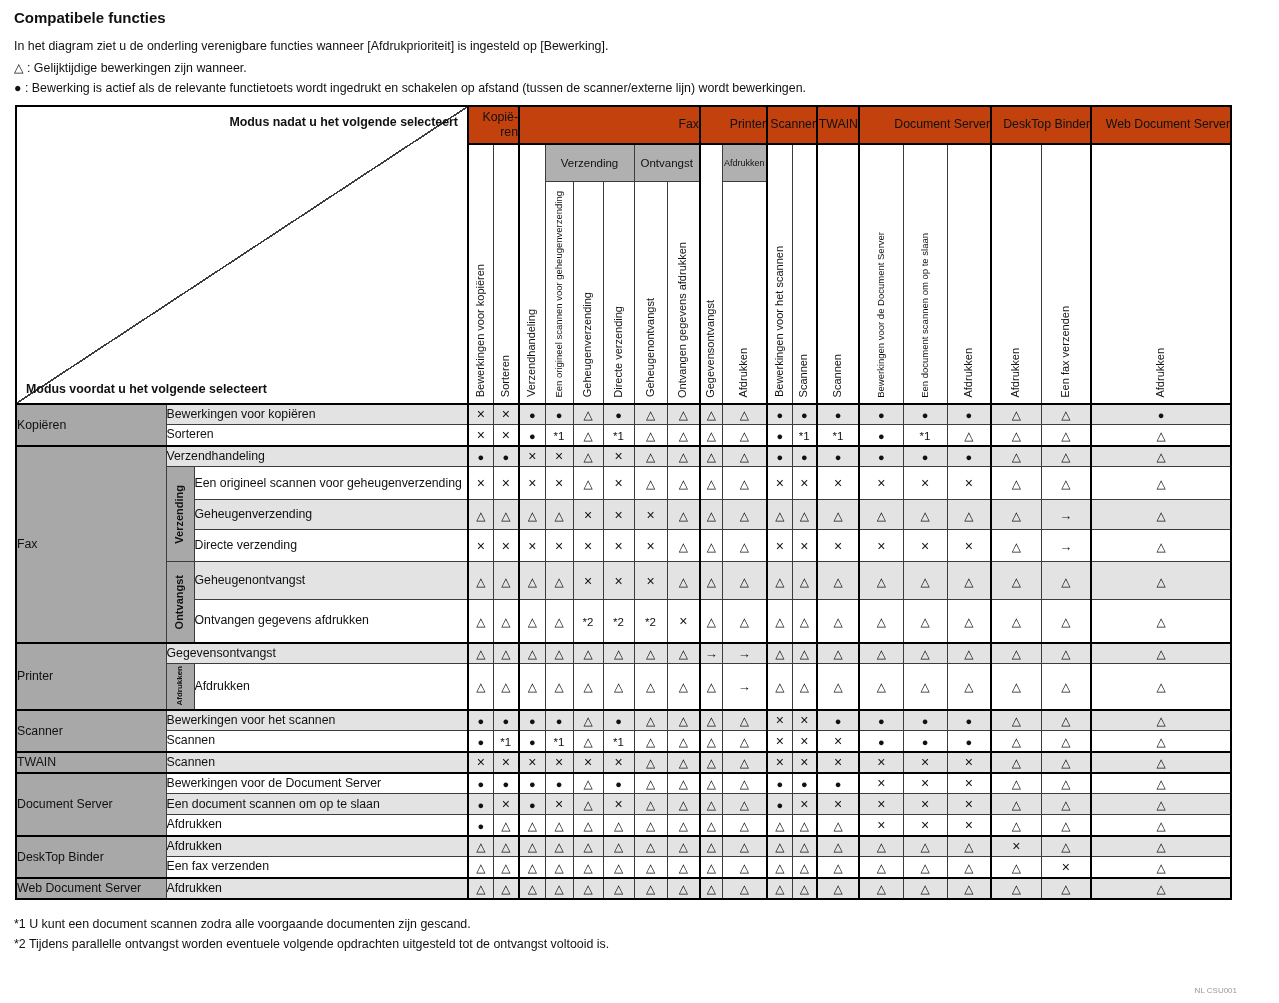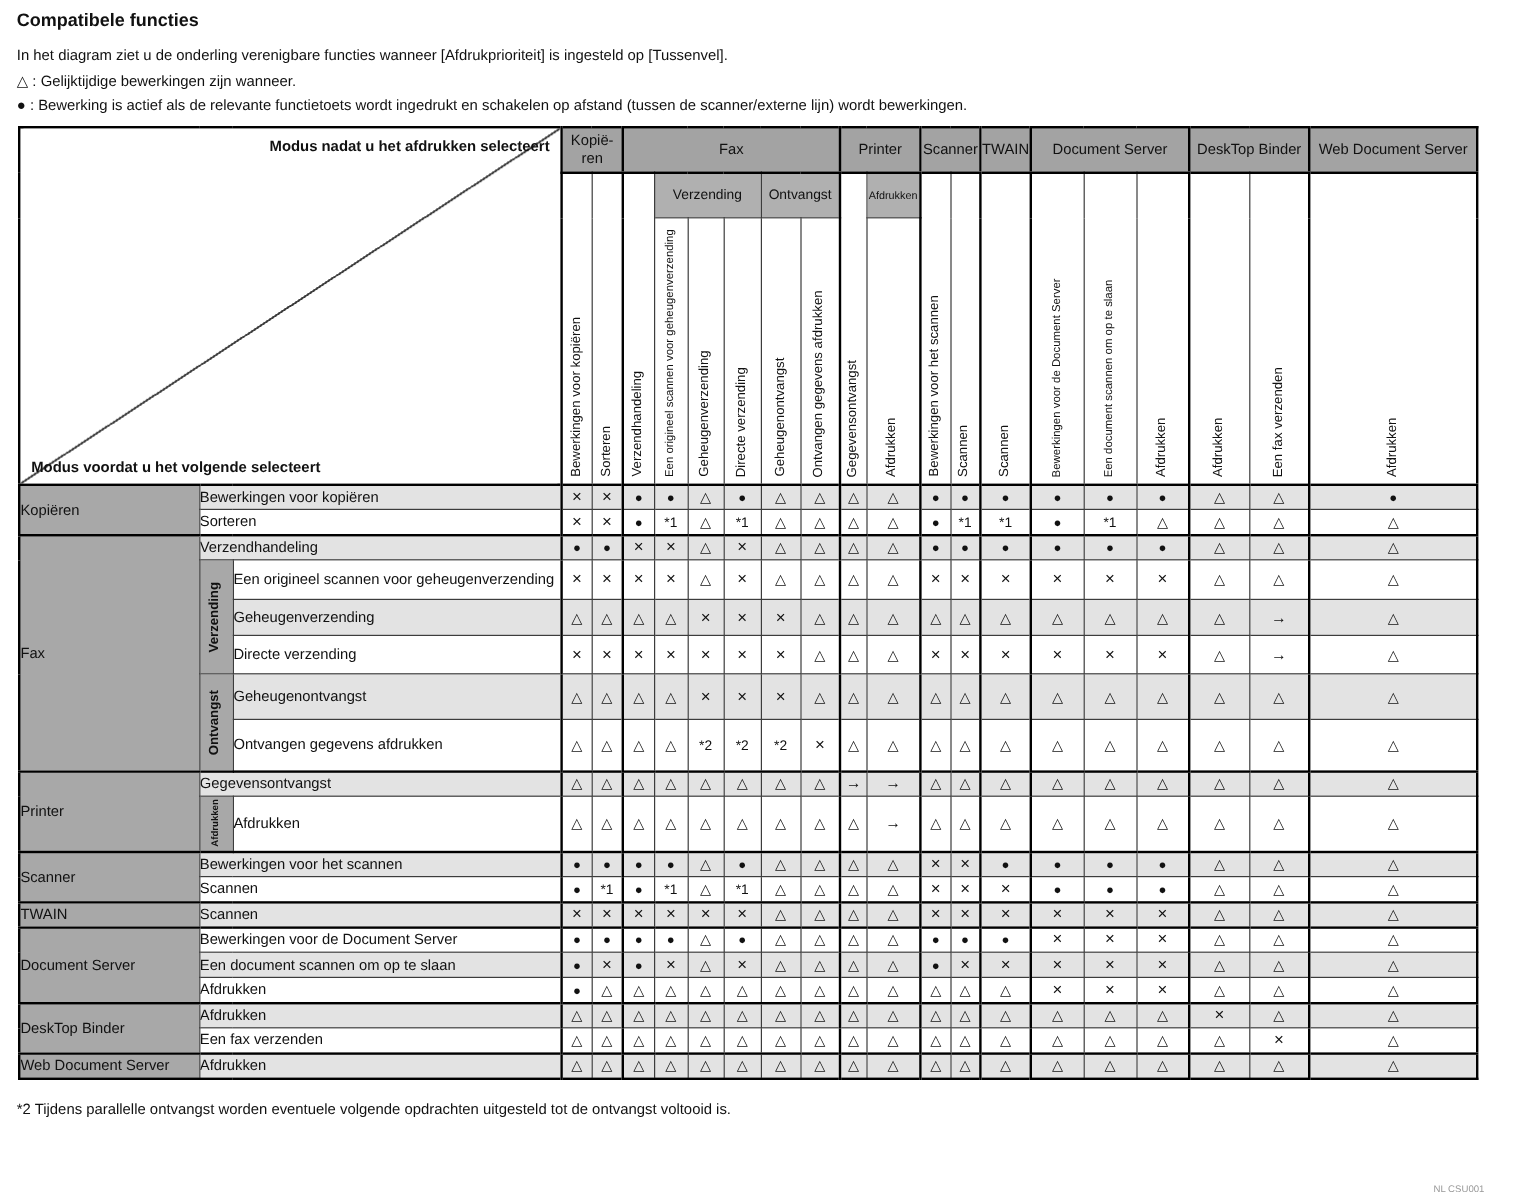--- a/index.html
+++ b/index.html
@@ -14,21 +14,21 @@
   .gb-l{border-left:2px solid #000 !important;}
   .gb-t{border-top:2px solid #000 !important;}
   tr.rA th{border-bottom:2px solid #000;}
   td.corner{background:
      linear-gradient(to bottom right,
        transparent calc(50% - 0.8px), #3c3c3c calc(50% - 0.8px),
        #3c3c3c calc(50% + 0.8px), transparent calc(50% + 0.8px));
      position:relative;}
   .corner-top{position:absolute;top:8px;right:9px;font-weight:bold;font-size:12.4px;}
   .corner-bottom{position:absolute;bottom:7px;left:9px;font-weight:bold;font-size:12.4px;}
-  th.cgroup{background:#a3a3a3;font-weight:bold;font-size:12.3px;text-align:center;vertical-align:middle;white-space:pre-line;line-height:1.15;}
+  th.cgroup{background:#c2410c;font-weight:bold;font-size:12.3px;text-align:right;vertical-align:middle;white-space:pre-line;line-height:1.15;}
   th.csub{background:#b0b0b0;font-weight:bold;font-size:11.5px;text-align:center;vertical-align:middle;}
   th.csub-small{font-size:9px;}
   th.crot{background:#fff;vertical-align:bottom;}
   .vtext{writing-mode:vertical-rl;transform:rotate(180deg);font-size:11px;line-height:1.05;margin:0 auto 5px auto;white-space:nowrap;}
   .vsmall{font-size:9.5px;}
   th.rsub .vtext{font-weight:bold;font-size:11px;margin:auto;}
   th.rsub .vtiny{font-size:8px;}
   th.rgroup{background:#a8a8a8;font-weight:bold;font-size:12.3px;text-align:left;vertical-align:middle;padding-left:9px;}
   th.rsub{background:#a8a8a8;vertical-align:middle;text-align:center;}
   th.rlabel{background:#fff;font-size:12.3px;text-align:left;vertical-align:middle;padding:1px 4px 1px 8px;line-height:1.2;}
@@ -43,21 +43,21 @@
   .footnotes{margin-top:17px;}
   .footnote-line{font-size:12.4px;margin:0 0 6px 0;}
   .doc-code{position:absolute;right:42px;top:986px;font-size:8px;color:#999;}
 </style>
 </head>
 <body>
 
 <div class="page">
   <div class="content">
     <div class="title">Compatibele functies</div>
-    <div class="intro">In het diagram ziet u de onderling verenigbare functies wanneer [Afdrukprioriteit] is ingesteld op [Tussenvel].</div>
+    <div class="intro">In het diagram ziet u de onderling verenigbare functies wanneer [Afdrukprioriteit] is ingesteld op [Bewerking].</div>
     <div class="legend">
       <div class="legend-line">△ : Gelijktijdige bewerkingen zijn wanneer.</div>
       <div class="legend-line">● : Bewerking is actief als de relevante functietoets wordt ingedrukt en schakelen op afstand (tussen de scanner/externe lijn) wordt bewerkingen.</div>
     </div>
 
     <table class="matrix" id="matrix-table">
         <colgroup>
           <col style="width: 150px;">
           <col style="width: 28px;">
           <col style="width: 274px;">
@@ -77,21 +77,21 @@
           <col style="width: 44px;">
           <col style="width: 44px;">
           <col style="width: 44px;">
           <col style="width: 50px;">
           <col style="width: 50px;">
           <col style="width: 140px;">
         </colgroup>
         <thead>
           <tr class="rA" style="height: 38px;">
             <td class="corner" colspan="3" rowspan="3">
-              <div class="corner-top">Modus nadat u het afdrukken selecteert</div>
+              <div class="corner-top">Modus nadat u het volgende selecteert</div>
               <div class="corner-bottom">Modus voordat u het volgende selecteert</div>
             </td>
             <th class="cgroup gb-l" colspan="2">Kopië-
 ren</th>
             <th class="cgroup gb-l" colspan="6">Fax</th>
             <th class="cgroup gb-l" colspan="2">Printer</th>
             <th class="cgroup gb-l" colspan="2">Scanner</th>
             <th class="cgroup gb-l" colspan="1">TWAIN</th>
             <th class="cgroup gb-l" colspan="3">Document Server</th>
             <th class="cgroup gb-l" colspan="2">DeskTop Binder</th>
@@ -595,17 +595,18 @@
             <td class="cell shade gb-t"><span class="sym-tri">△</span></td>
             <td class="cell shade gb-t"><span class="sym-tri">△</span></td>
             <td class="cell shade gb-t gb-l"><span class="sym-tri">△</span></td>
             <td class="cell shade gb-t"><span class="sym-tri">△</span></td>
             <td class="cell shade gb-t gb-l"><span class="sym-tri">△</span></td>
           </tr>
         </tbody>
       </table>
 
     <div class="footnotes">
+      <div class="footnote-line">*1 U kunt een document scannen zodra alle voorgaande documenten zijn gescand.</div>
       <div class="footnote-line">*2 Tijdens parallelle ontvangst worden eventuele volgende opdrachten uitgesteld tot de ontvangst voltooid is.</div>
     </div>
   </div>
   <div class="doc-code">NL CSU001</div>
 </div>
 
 </body></html>

